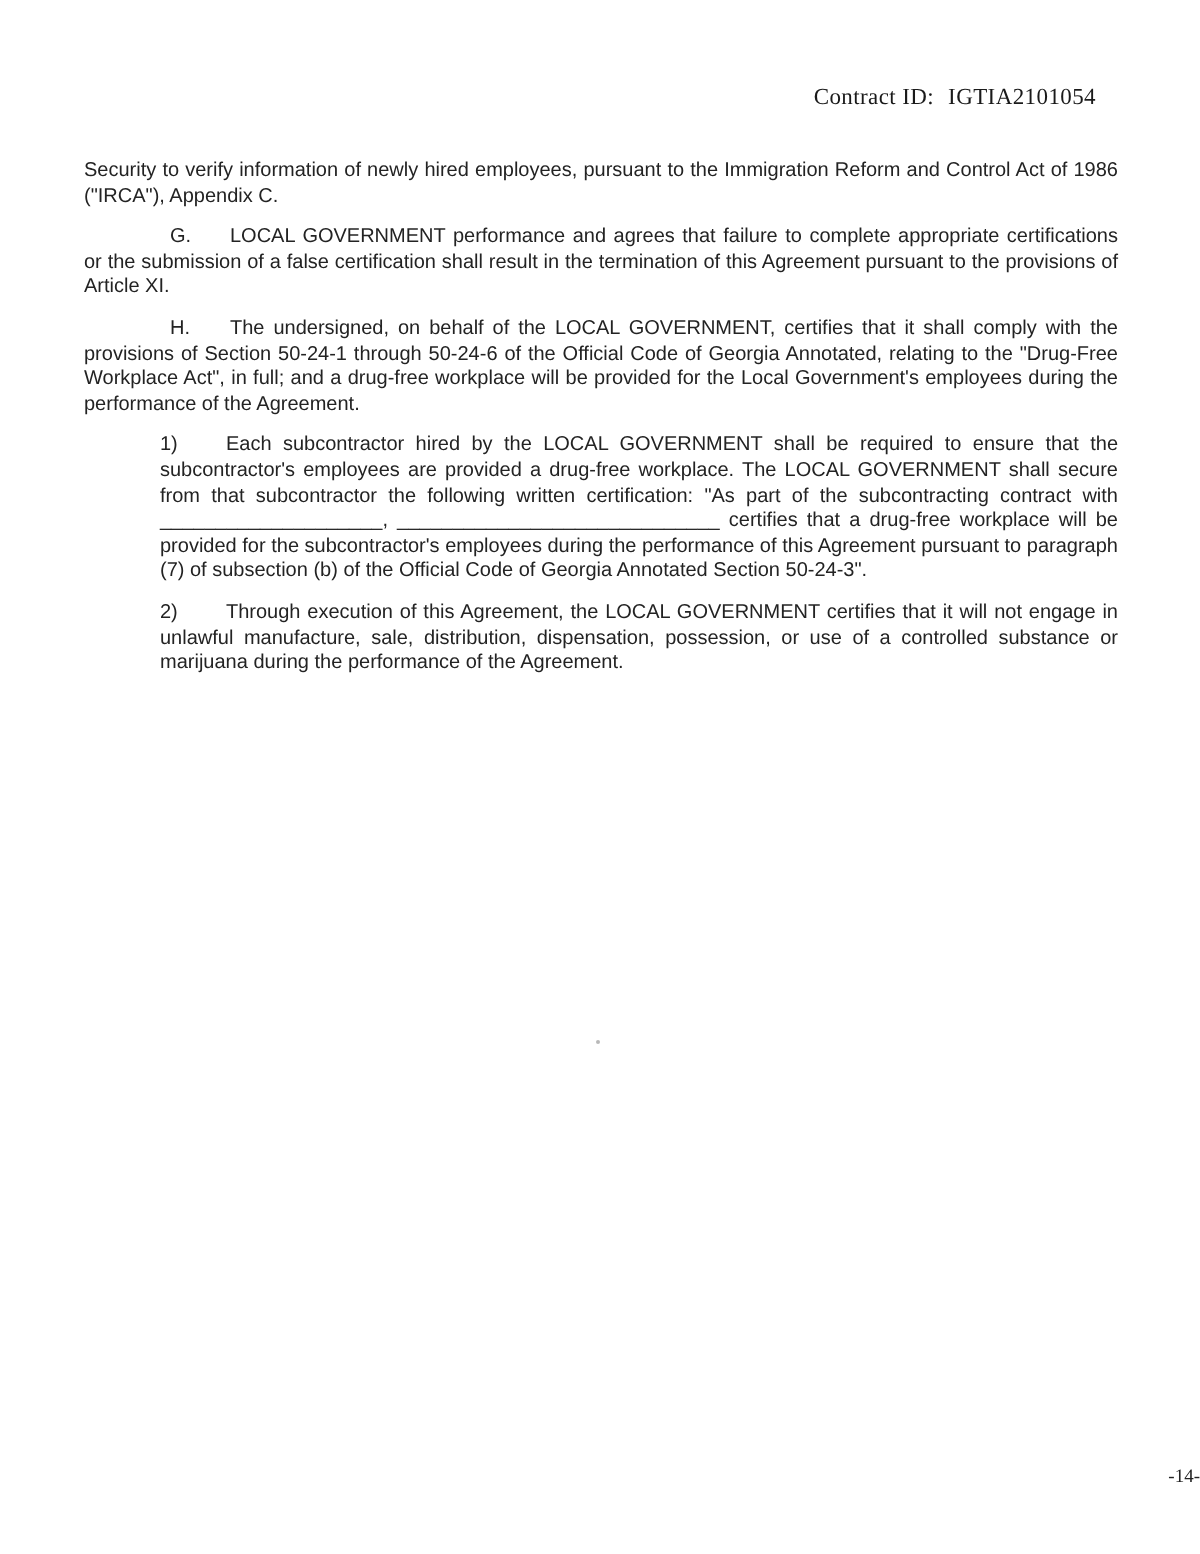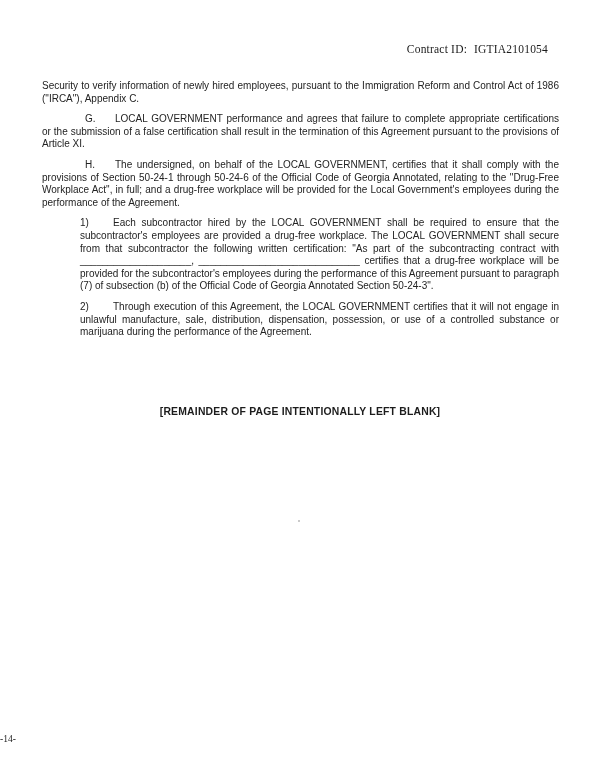--- a/index.html
+++ b/index.html
@@ -67,21 +67,21 @@
     height: 2px;
     border-radius: 50%;
     background: #9a9a9a;
     opacity: 0.7;
   }
   .page-number {
     position: absolute;
     bottom: 33px;
     left: 0;
     right: 0;
-    text-align: left;
+    text-align: right;
     font-family: "Liberation Serif", serif;
     font-size: 9.5px;
     color: #222222;
   }
 </style>
 </head>
 <body>
 
 <div class="page">
 
@@ -97,19 +97,18 @@
 
     <p class="para letter"><span class="label">H.</span><span>The undersigned, on behalf of the LOCAL GOVERNMENT, certifies that it shall comply with the provisions of Section 50-24-1 through 50-24-6 of the Official Code of Georgia Annotated, relating to the "Drug-Free Workplace Act", in full; and a drug-free workplace will be provided for the Local Government's employees during the performance of the Agreement.</span></p>
 
     <p class="para numbered"><span class="label">1)</span><span>Each subcontractor hired by the LOCAL GOVERNMENT shall be required to ensure that the subcontractor's employees are provided a drug-free workplace.  The LOCAL GOVERNMENT shall secure from that subcontractor the following written certification:  "As part of the subcontracting contract with ____________________, _____________________________ certifies that a drug-free workplace will be provided for the subcontractor's employees during the performance of this Agreement pursuant to paragraph (7) of subsection (b) of the Official Code of Georgia Annotated Section 50-24-3".</span></p>
 
     <p class="para numbered"><span class="label">2)</span><span>Through execution of this Agreement, the LOCAL GOVERNMENT certifies that it will not engage in unlawful manufacture, sale, distribution, dispensation, possession, or use of a controlled substance or marijuana during the performance of the Agreement.</span></p>
 
 
   </div>
 
-  <div class="remainder-notice">[REMAINDER OF PAGE INTENTIONALLY LEFT BLANK]</div>
 
   <div class="scan-artifact"></div>
 
   <div class="page-number">-14-</div>
 
 </div>
 
 </body></html>

